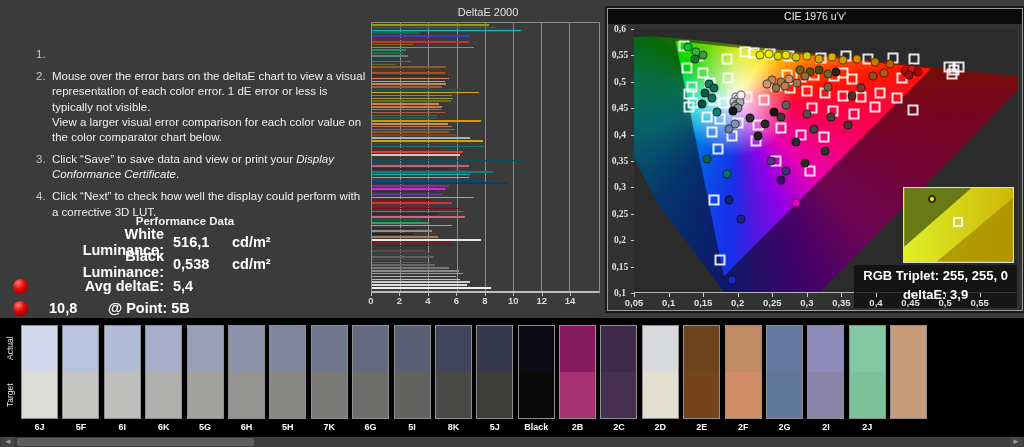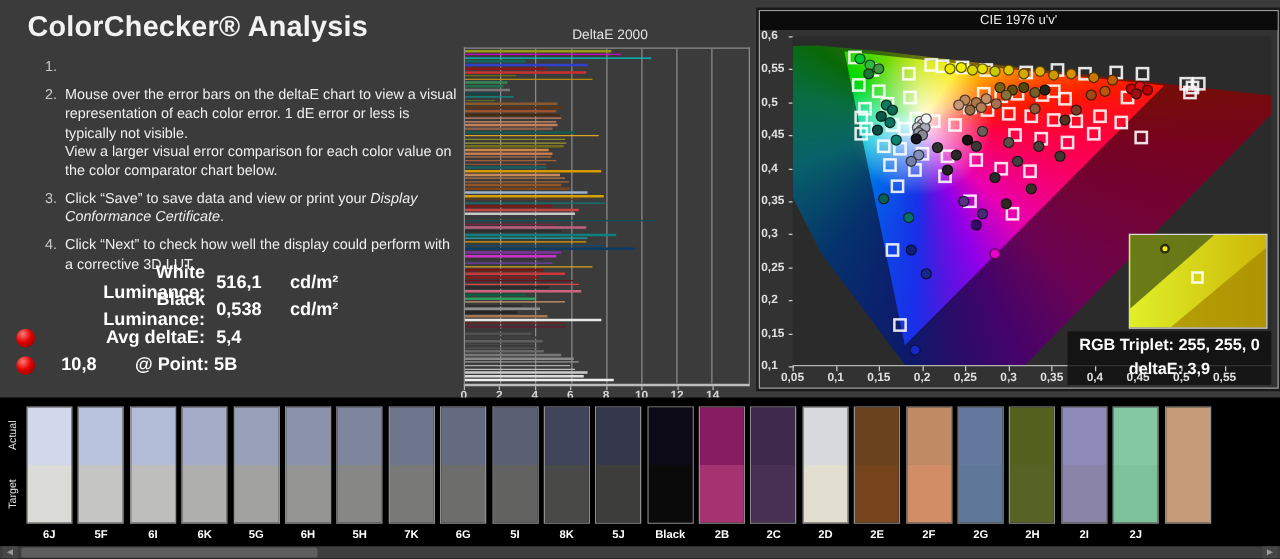--- a/index.html
+++ b/index.html
@@ -16,21 +16,21 @@
   .perf{position:absolute;left:0;top:215px;width:368px;}
   .perf-h{width:250px;margin-left:60px;text-align:center;font-size:11.5px;font-weight:bold;color:#efefef;margin-bottom:4px;}
   .perf-row{display:flex;align-items:center;height:22px;color:#fff;font-weight:bold;font-size:14.5px;}
   .perf-dot{width:40px;flex:0 0 40px;display:flex;justify-content:center;}
   .sphere{width:15px;height:15px;border-radius:50%;background:radial-gradient(circle at 35% 28%,#ff7a7a,#e40000 45%,#700000 100%);}
   .perf-lab{width:124px;flex:0 0 124px;text-align:right;}
   .perf-val{width:66px;flex:0 0 66px;padding-left:9px;}
   .perf-unit{padding-left:2px;}
 
   
-  .de-panel{position:absolute;left:368px;top:16px;width:240px;height:241px;}
+  .de-panel{position:absolute;left:368px;top:0;width:240px;height:241px;}
   .de-title{position:absolute;left:0;top:6px;width:100%;text-align:center;font-size:11px;color:#e2e2e2;}
   .de-plot{position:absolute;left:3px;top:22px;width:229px;height:271px;border:1px solid #8d8d8d;border-bottom:2px solid #bdbdbd;background:transparent;}
   .de-grid{position:absolute;top:0;bottom:0;width:1px;background:#8b8b8b;}
   .de-bars{position:absolute;left:0;top:1px;right:1px;bottom:1px;display:flex;flex-direction:column;justify-content:space-between;}
   .de-bar{height:1.6px;}
   .de-xlabs{position:absolute;left:3px;top:295px;width:229px;height:12px;}
   .de-xlab{position:absolute;transform:translateX(-50%);font-size:9.5px;font-weight:bold;color:#d8d8d8;}
   .de-tick{position:absolute;top:-2px;width:1px;height:3px;background:#bbb;}
 
   
@@ -40,21 +40,21 @@
   .cie-plot{position:absolute;left:26px;top:4px;right:5px;bottom:17px;background:#2b2b2b;border-bottom:1px solid #b5b5b5;}
   .horseshoe{position:absolute;inset:0;}
   .gamut-layer{position:absolute;inset:0;
     background:
       radial-gradient(circle at 26.7% 26.4%, rgba(255,255,255,.95) 0%, rgba(255,255,255,0) 17%),
       conic-gradient(from 0deg at 26.7% 26.4%,
         #c8e800 0deg,#ffe800 35deg,#ff8800 60deg,#ff1800 80deg,#ff0040 95deg,
         #e800b0 136deg,#9000e8 158deg,#5018e0 172deg,#1830e8 182deg,#0068e8 215deg,
         #00c8d8 252deg,#00e080 283deg,#00d800 305deg,#30d800 315deg,#88dc00 340deg,#c8e800 360deg);}
   .gamut-dim{filter:brightness(.5) saturate(.9);}
-  .cie-ylab{position:absolute;width:22px;text-align:left;font-size:9.5px;font-weight:bold;color:#e0e0e0;transform:translateY(-50%);}
+  .cie-ylab{position:absolute;width:22px;text-align:center;font-size:9.5px;font-weight:bold;color:#e0e0e0;transform:translateY(-50%);font-family:Liberation Serif, serif;}
   .cie-ytick{position:absolute;width:4px;height:1px;background:#cfcfcf;}
   .cie-xlab{position:absolute;transform:translateX(-50%);font-size:9.5px;font-weight:bold;color:#e0e0e0;}
   .cie-xtick{position:absolute;width:1px;height:4px;background:#cfcfcf;}
   .sq{position:absolute;width:11px;height:11px;border:2px solid rgba(255,255,255,.88);transform:translate(-50%,-50%);}
   .ci{position:absolute;width:9px;height:9px;border-radius:50%;border:1.5px solid rgba(0,0,0,.6);transform:translate(-50%,-50%);}
   .cie-inset{position:absolute;left:70.3%;top:60%;width:28.9%;height:28.8%;border:1px solid #dadada;overflow:hidden;background:linear-gradient(to right,#dff028,#cdb708);}
   .inset-tri1{position:absolute;inset:0;background:#5c6e16;clip-path:polygon(0 0,62% 0,0 80%);opacity:.9;}
   .inset-tri2{position:absolute;inset:0;background:#a78800;clip-path:polygon(100% 14%,100% 100%,30% 100%);opacity:.75;}
   .inset-dot{position:absolute;left:26%;top:15%;width:8px;height:8px;border-radius:50%;background:#f4f400;border:2px solid #2c2c10;transform:translate(-50%,-50%);}
   .inset-sq{position:absolute;left:49.5%;top:46%;width:10px;height:10px;border:2px solid rgba(255,255,255,.9);transform:translate(-50%,-50%);}
@@ -76,40 +76,40 @@
   .hs-left{left:2px;}
   .hs-right{right:2px;}
   .hs-thumb{position:absolute;top:1px;height:8px;background:#5e5e5e;border-radius:2px;}
 </style>
 </head>
 <body>
 
 <div class="stage">
 
   <div class="left">
-    <div class="page-title">ColorChecker® Analysis</div>
     <div class="instructions">
         <div class="instr">
           <span class="num">1.</span>
         </div>
         <div class="instr">
           <span class="num">2.</span>
           <span class="txt"><span>Mouse over the error bars on the deltaE chart to view a visual representation of each color error. 1 dE error or less is typically not visible.
 View a larger visual error comparison for each color value on the color comparator chart below.</span></span>
         </div>
         <div class="instr">
           <span class="num">3.</span>
           <span class="txt"><span>Click “Save” to save data and view or print your </span><i>Display Conformance Certificate</i><span>.</span></span>
         </div>
         <div class="instr">
           <span class="num">4.</span>
           <span class="txt"><span>Click “Next” to check how well the display could perform with a corrective 3D LUT.</span></span>
         </div>
       </div>
     <div class="perf">
+      <div class="perf-h">Performance Data</div>
       <div id="perf-rows">
           <div class="perf-row">
             <div class="perf-dot"></div>
             <div class="perf-lab">White Luminance:</div>
             <div class="perf-val">516,1</div>
             <div class="perf-unit">cd/m²</div>
           </div>
           <div class="perf-row">
             <div class="perf-dot"></div>
             <div class="perf-lab">Black Luminance:</div>
@@ -611,27 +611,20 @@
         </div>
         <div class="col">
           <div class="swatch">
             <div class="sw-top" style="background: rgb(100, 121, 159);"></div>
             <div class="sw-bot" style="background: rgb(95, 120, 153);"></div>
           </div>
           <div class="col-lab">2G</div>
         </div>
         <div class="col">
           <div class="swatch">
-            <div class="sw-top" style="background: rgb(83, 98, 31);"></div>
-            <div class="sw-bot" style="background: rgb(86, 99, 37);"></div>
-          </div>
-          <div class="col-lab">2H</div>
-        </div>
-        <div class="col">
-          <div class="swatch">
             <div class="sw-top" style="background: rgb(141, 137, 184);"></div>
             <div class="sw-bot" style="background: rgb(138, 132, 168);"></div>
           </div>
           <div class="col-lab">2I</div>
         </div>
         <div class="col">
           <div class="swatch">
             <div class="sw-top" style="background: rgb(131, 200, 163);"></div>
             <div class="sw-bot" style="background: rgb(124, 194, 155);"></div>
           </div>

